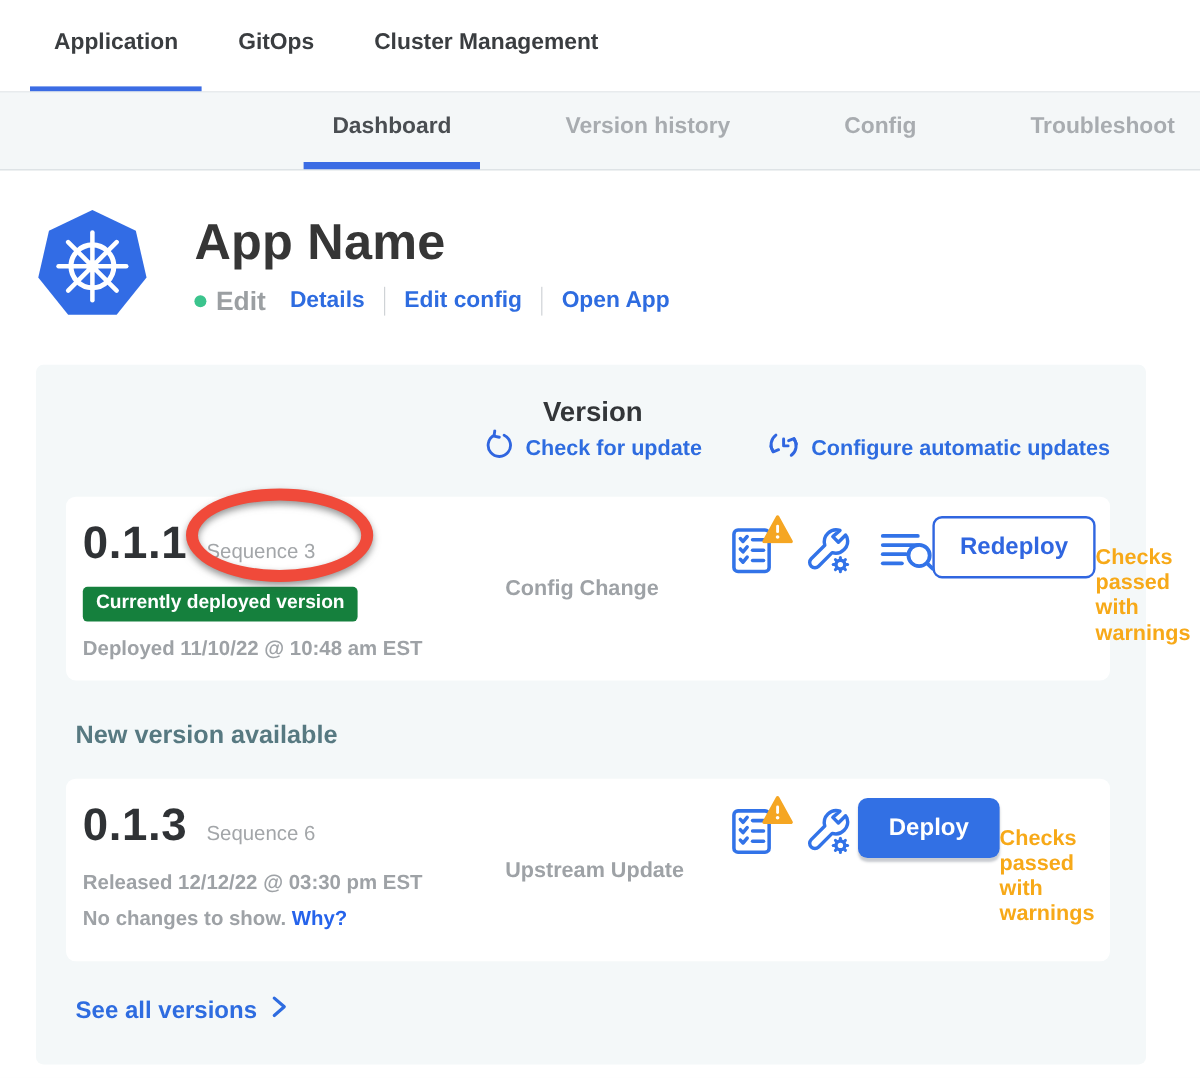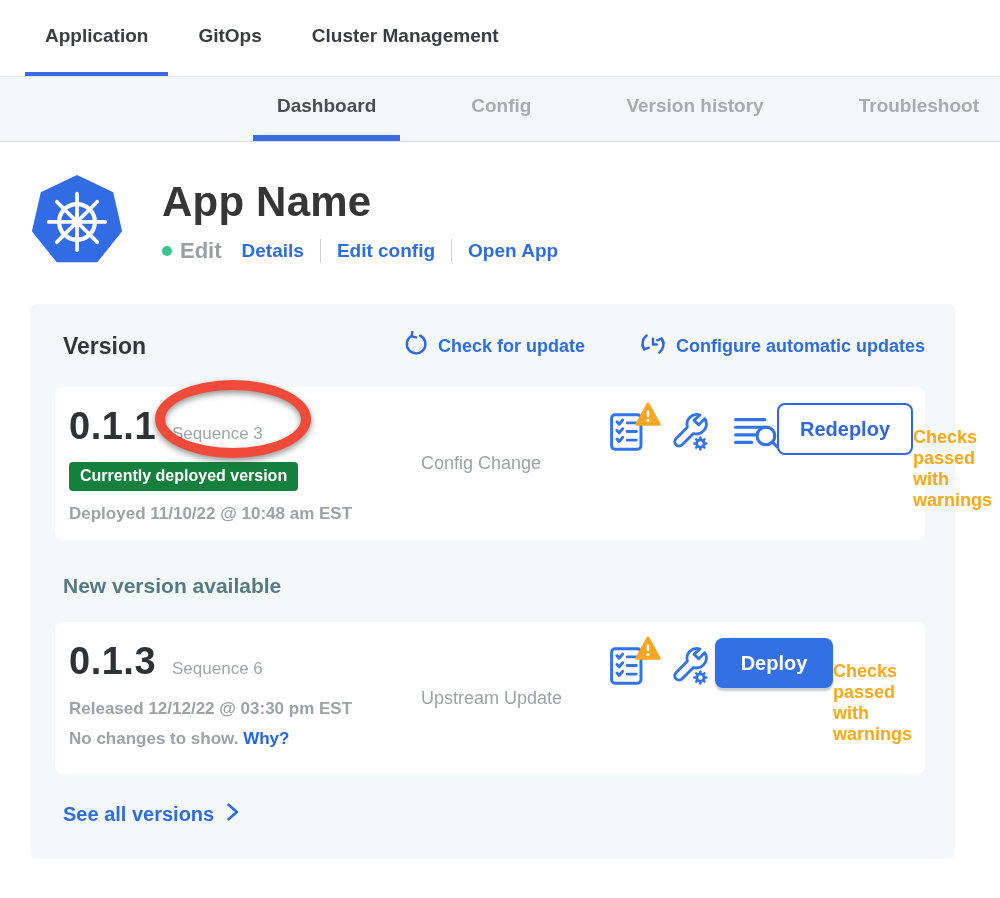--- a/index.html
+++ b/index.html
@@ -26,38 +26,38 @@
   .appname { font-size:42px; font-weight:800; color:#363636; letter-spacing:.2px; }
   .statusrow { display:flex; align-items:center; margin-top:12px; }
   .status-dot { width:10px; height:10px; border-radius:50%; background:#3bc48d; margin-right:8px; }
   .status-text { font-size:22px; font-weight:700; color:#9b9fa2; margin-right:20px; }
   .hlink { font-size:19px; font-weight:700; color:#2e6ce0; cursor:pointer; }
   .hsep { width:1px; height:24px; background:#cfd3d6; margin:0 16px; }
 
   
   .panel { position:relative; margin:36px 30px 0 30px; width:925px; background:#f4f8f9;
     border-radius:6px; padding:26px 30px 28px 25px; }
-  .panel-head { display:flex; align-items:center; }
+  .panel-head { display:flex; align-items:center;flex-direction:column; }
   .panel-title { font-size:23px; font-weight:700; color:#333639; margin-left:8px; flex:0 0 auto; }
   .panel-actions { display:flex; align-items:center; margin-left:auto;gap:18px; }
   .plink { display:flex; align-items:center; font-size:18px; font-weight:700; color:#2e6ce0; cursor:pointer; }
   .plink svg { margin-right:9px; }
   .plink + .plink { margin-left:36px; }
 
   .card { position:relative; background:#fff; border-radius:8px; margin-top:24px;
     padding:16px 20px 16px 14px; display:flex; min-height:152px; }
   .card-left { flex:0 0 352px; padding-top:2px; }
   .vrow { display:flex; align-items:baseline; }
   .vnum { font-size:38px; font-weight:800; color:#2f3235; letter-spacing:.5px; }
   .vseq { font-size:17px; font-weight:400; color:#a3a6a9; margin-left:16px; }
   .badge { display:inline-block; margin-top:14px; background:#15803d; color:#fff;
     font-size:16px; font-weight:700; padding:5px 11px 6px; border-radius:4px; }
   .meta { margin-top:13px; font-size:17px; font-weight:700; color:#9ea2a6; }
   .meta .inlink { color:#2563eb; cursor:pointer; }
-  .card-type { flex:0 0 188px; align-self:center; font-size:18px; font-weight:400; color:#9ea2a6; }
+  .card-type { flex:0 0 188px; align-self:center; font-size:18px; font-weight:700; color:#9ea2a6; }
   .card-right { flex:1; display:flex; justify-content:center; align-items:flex-start; }
   .icons-row { display:flex; align-items:center; width:100%; }
   .preflight-icons { display:flex; align-items:center; gap:18px; }
   .icon-wrap { position:relative; width:44px; height:46px; cursor:pointer; }
   .icon-wrap svg.base { position:absolute; left:0; bottom:0; }
   .warn-tri { position:absolute; top:-4px; right:-8px; }
   .checks { margin-top:10px; font-size:18px; font-weight:700; color:#f7a918; }
   .btn { margin-left:auto; cursor:pointer; border-radius:8px; font-size:20px; font-weight:700;
     display:flex; align-items:center; justify-content:center; }
   .btn.outline { width:136px; height:52px; background:#fff; border:2px solid #3066e0; color:#3066e0; }
@@ -81,22 +81,22 @@
 <body>
 
 <div class="mainnav">
   <div class="tab active">Application</div>
   <div class="tab">GitOps</div>
   <div class="tab">Cluster Management</div>
 </div>
 
 <div class="subnav">
   <div class="tab active">Dashboard</div>
+  <div class="tab">Version history</div>
   <div class="tab">Config</div>
-  <div class="tab">Version history</div>
   <div class="tab">Troubleshoot</div>
 </div>
 
 <div class="appheader">
   <div class="k8slogo">
     <svg width="94" height="94" viewBox="0 0 100 100">
       <polygon points="50,1 88.5,19.5 98,61 71.5,94 28.5,94 2,61 11.5,19.5" fill="#326ce5"></polygon>
       <g stroke="#fff" fill="none" stroke-linecap="round">
         <circle cx="50" cy="51" r="19" stroke-width="4.5"></circle>
         <g stroke-width="4">

